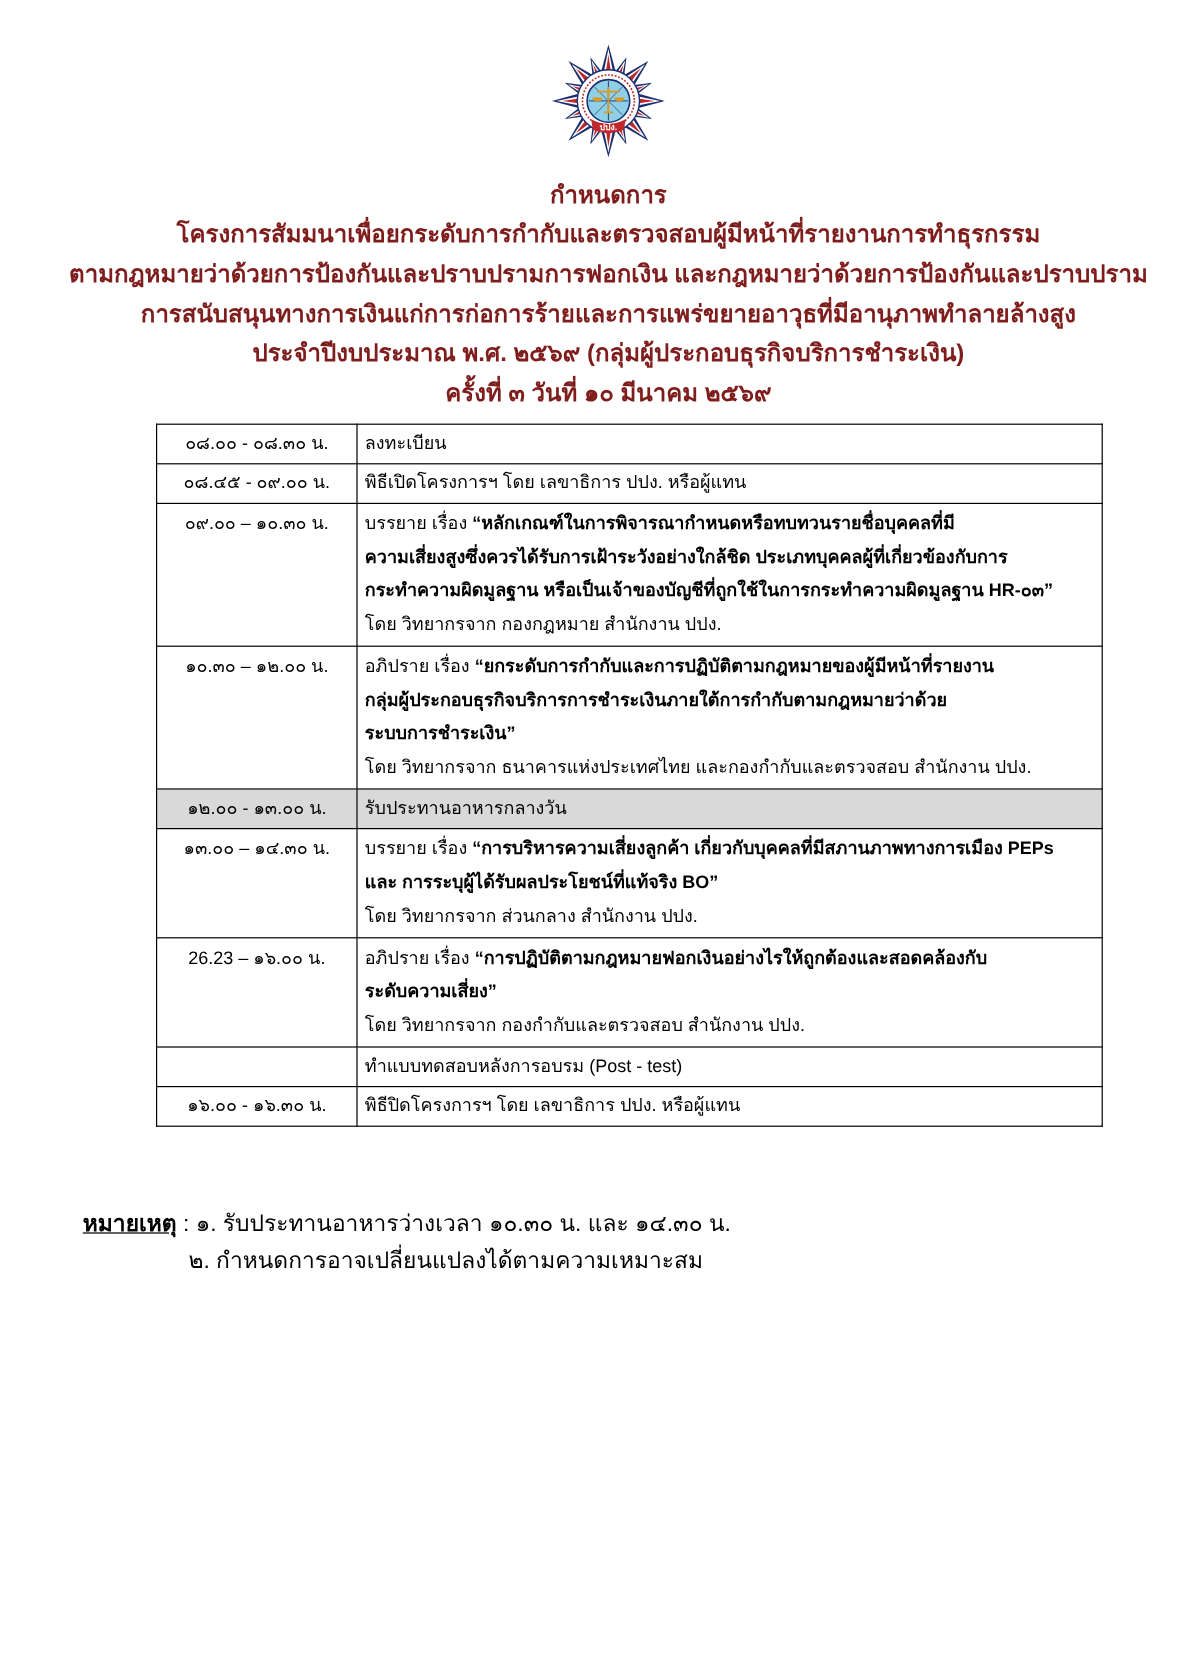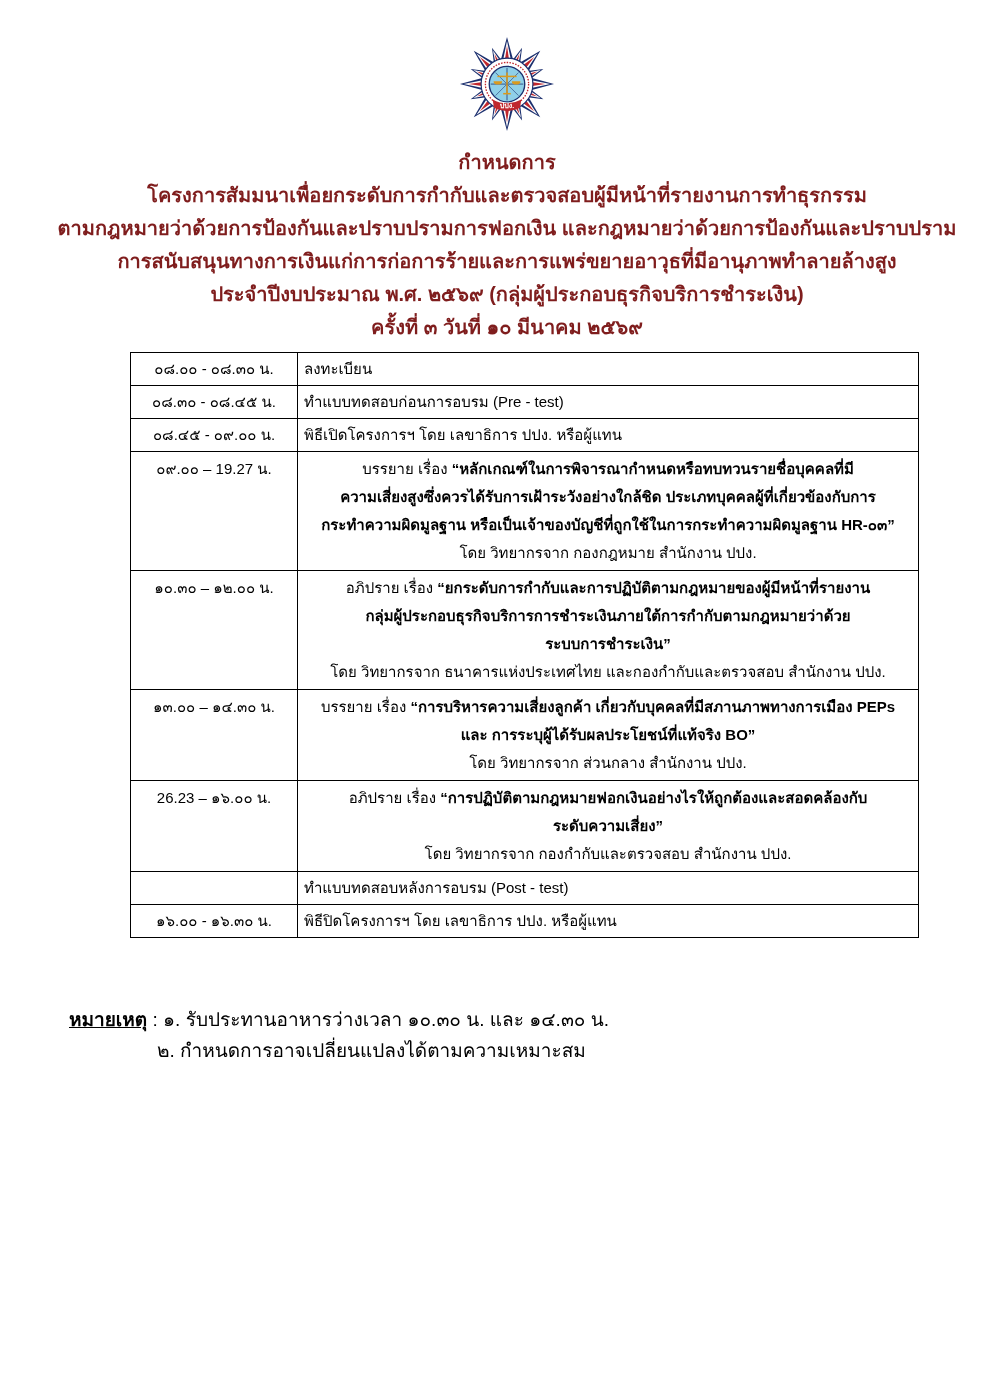--- a/index.html
+++ b/index.html
@@ -26,21 +26,21 @@
   }
   table.sched td{
     border:1.6px solid #000;vertical-align:top;
     padding:3px 6px;line-height:26px;
   }
   td.time{width:154px;text-align:center;white-space:nowrap;padding:3px 2px;}
   td.act{padding-left:10px;padding-right:8px;}
   tr.complex td{line-height:28px;}
   tr.hl td{background:#d9d9d9;}
   .b{font-weight:bold;}
-  .line{min-height:0;text-align:center;}
+  .line{min-height:0;}
 
   
   .notes{margin:66px 0 0 57px;font-size:19px;line-height:31px;}
   .notes .row1{white-space:nowrap;}
   .notes .label{font-weight:bold;text-decoration:underline;}
   .notes .item2{margin-left:88px;white-space:nowrap;}
 </style>
 </head>
 <body>
 
@@ -105,44 +105,44 @@
     <div>ครั้งที่ ๓ วันที่ ๑๐ มีนาคม ๒๕๖๙</div>
   </div>
 
   <table class="sched">
     <tbody>
       <tr>
         <td class="time">๐๘.๐๐ - ๐๘.๓๐ น.</td>
         <td class="act">ลงทะเบียน</td>
       </tr>
       <tr>
-        <td class="time">๐๘.๓๐ - ๐๘.๔๕ น.</td>
-        <td class="act">ทำแบบทดสอบก่อนการอบรม (Pre - test)</td>
-      </tr>
-      <tr>
         <td class="time">๐๘.๔๕ - ๐๙.๐๐ น.</td>
         <td class="act">พิธีเปิดโครงการฯ โดย เลขาธิการ ปปง. หรือผู้แทน</td>
       </tr>
       <tr class="complex">
-        <td class="time">๐๙.๐๐ – 19.27 น.</td>
+        <td class="time">๐๙.๐๐ – ๑๐.๓๐ น.</td>
         <td class="act">
           <div class="line"><span>บรรยาย เรื่อง </span><span class="b">“หลักเกณฑ์ในการพิจารณากำหนดหรือทบทวนรายชื่อบุคคลที่มี</span></div>
           <div class="line b">ความเสี่ยงสูงซึ่งควรได้รับการเฝ้าระวังอย่างใกล้ชิด ประเภทบุคคลผู้ที่เกี่ยวข้องกับการ</div>
           <div class="line b">กระทำความผิดมูลฐาน หรือเป็นเจ้าของบัญชีที่ถูกใช้ในการกระทำความผิดมูลฐาน HR-๐๓”</div>
           <div class="line">โดย วิทยากรจาก กองกฎหมาย สำนักงาน ปปง.</div>
         </td>
       </tr>
       <tr class="complex">
         <td class="time">๑๐.๓๐ – ๑๒.๐๐ น.</td>
         <td class="act">
           <div class="line"><span>อภิปราย เรื่อง </span><span class="b">“ยกระดับการกำกับและการปฏิบัติตามกฎหมายของผู้มีหน้าที่รายงาน</span></div>
           <div class="line b">กลุ่มผู้ประกอบธุรกิจบริการการชำระเงินภายใต้การกำกับตามกฎหมายว่าด้วย</div>
           <div class="line b">ระบบการชำระเงิน”</div>
           <div class="line">โดย วิทยากรจาก ธนาคารแห่งประเทศไทย และกองกำกับและตรวจสอบ สำนักงาน ปปง.</div>
         </td>
+      </tr>
+      <tr class="hl">
+        <td class="time">๑๒.๐๐ - ๑๓.๐๐ น.</td>
+        <td class="act">รับประทานอาหารกลางวัน</td>
       </tr>
       <tr class="complex">
         <td class="time">๑๓.๐๐ – ๑๔.๓๐ น.</td>
         <td class="act">
           <div class="line"><span>บรรยาย เรื่อง </span><span class="b">“การบริหารความเสี่ยงลูกค้า เกี่ยวกับบุคคลที่มีสภานภาพทางการเมือง PEPs</span></div>
           <div class="line b">และ การระบุผู้ได้รับผลประโยชน์ที่แท้จริง BO”</div>
           <div class="line">โดย วิทยากรจาก ส่วนกลาง สำนักงาน ปปง.</div>
         </td>
       </tr>
       <tr class="complex">

